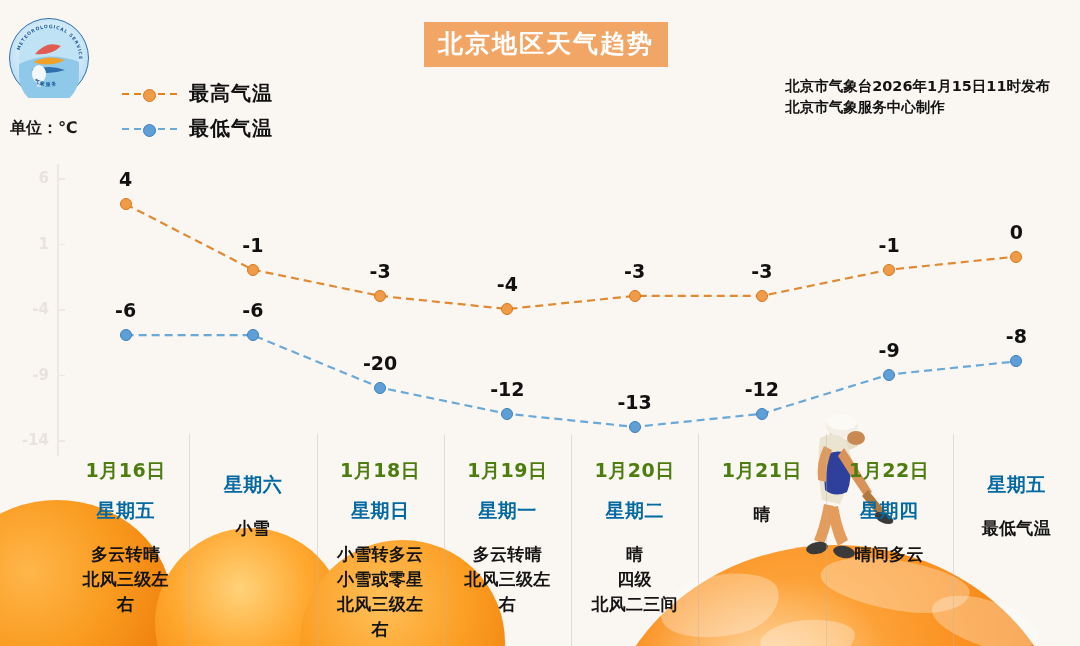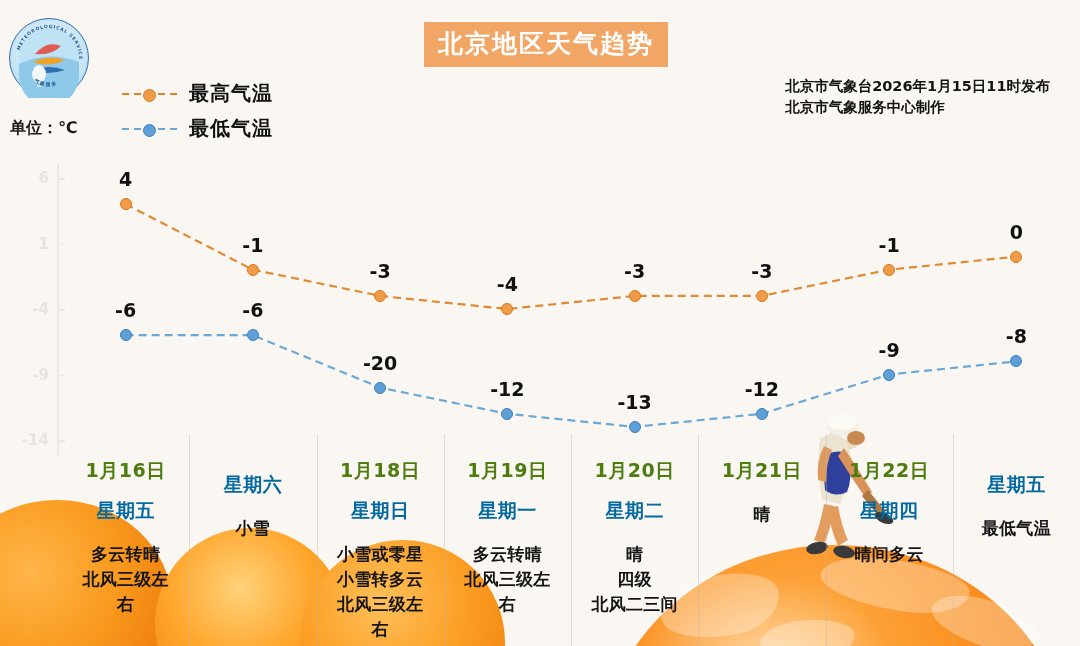--- a/index.html
+++ b/index.html
@@ -315,22 +315,22 @@
       <div class="day-col">
         <div class="day-week">星期六</div>
         <div class="day-weather">
           <div>小雪</div>
         </div>
       </div>
       <div class="day-col">
         <div class="day-date">1月18日</div>
         <div class="day-week">星期日</div>
         <div class="day-weather">
+          <div>小雪转多云</div>
           <div>小雪或零星</div>
-          <div>小雪转多云</div>
           <div>北风三级左</div>
           <div>右</div>
         </div>
       </div>
       <div class="day-col">
         <div class="day-date">1月19日</div>
         <div class="day-week">星期一</div>
         <div class="day-weather">
           <div>多云转晴</div>
           <div>北风三级左</div>

